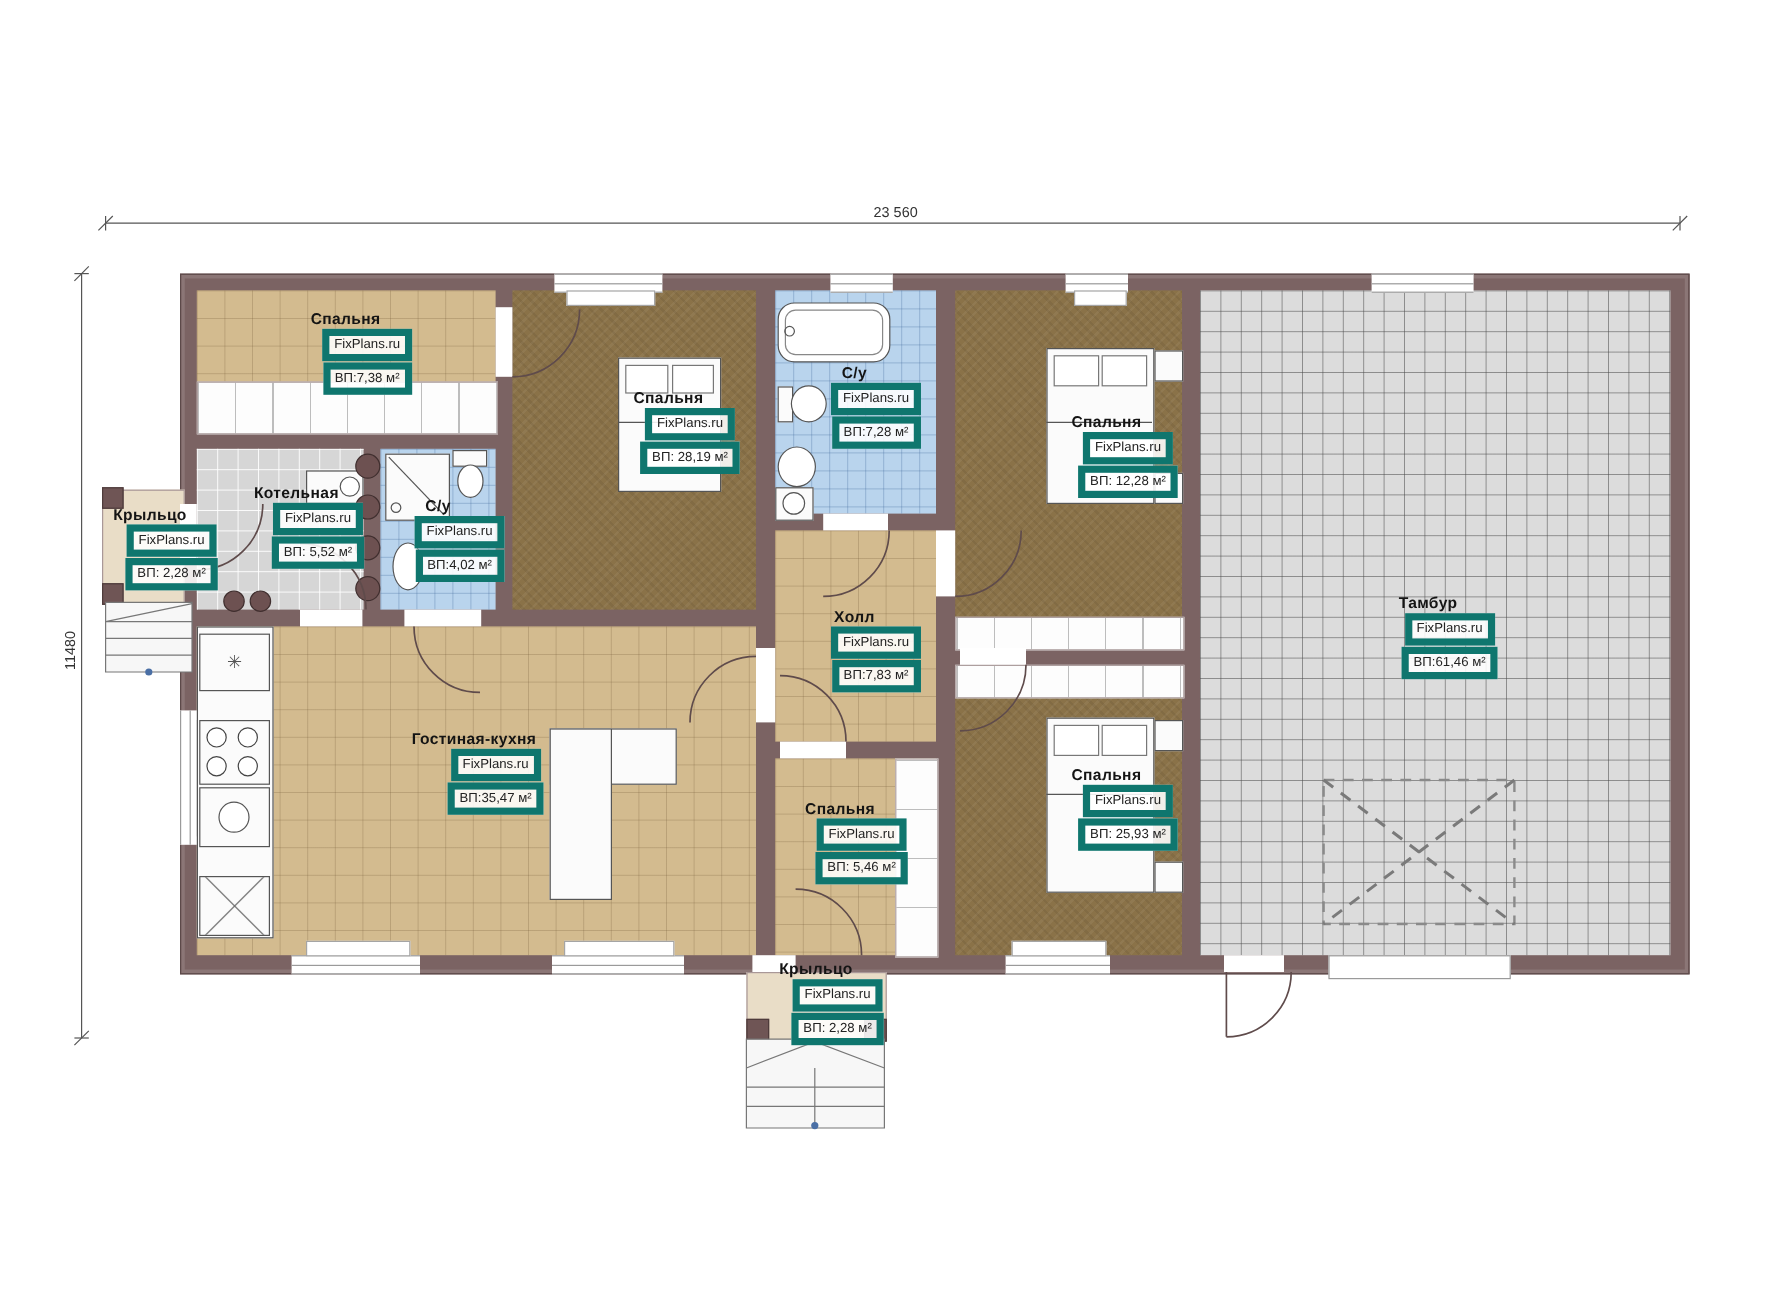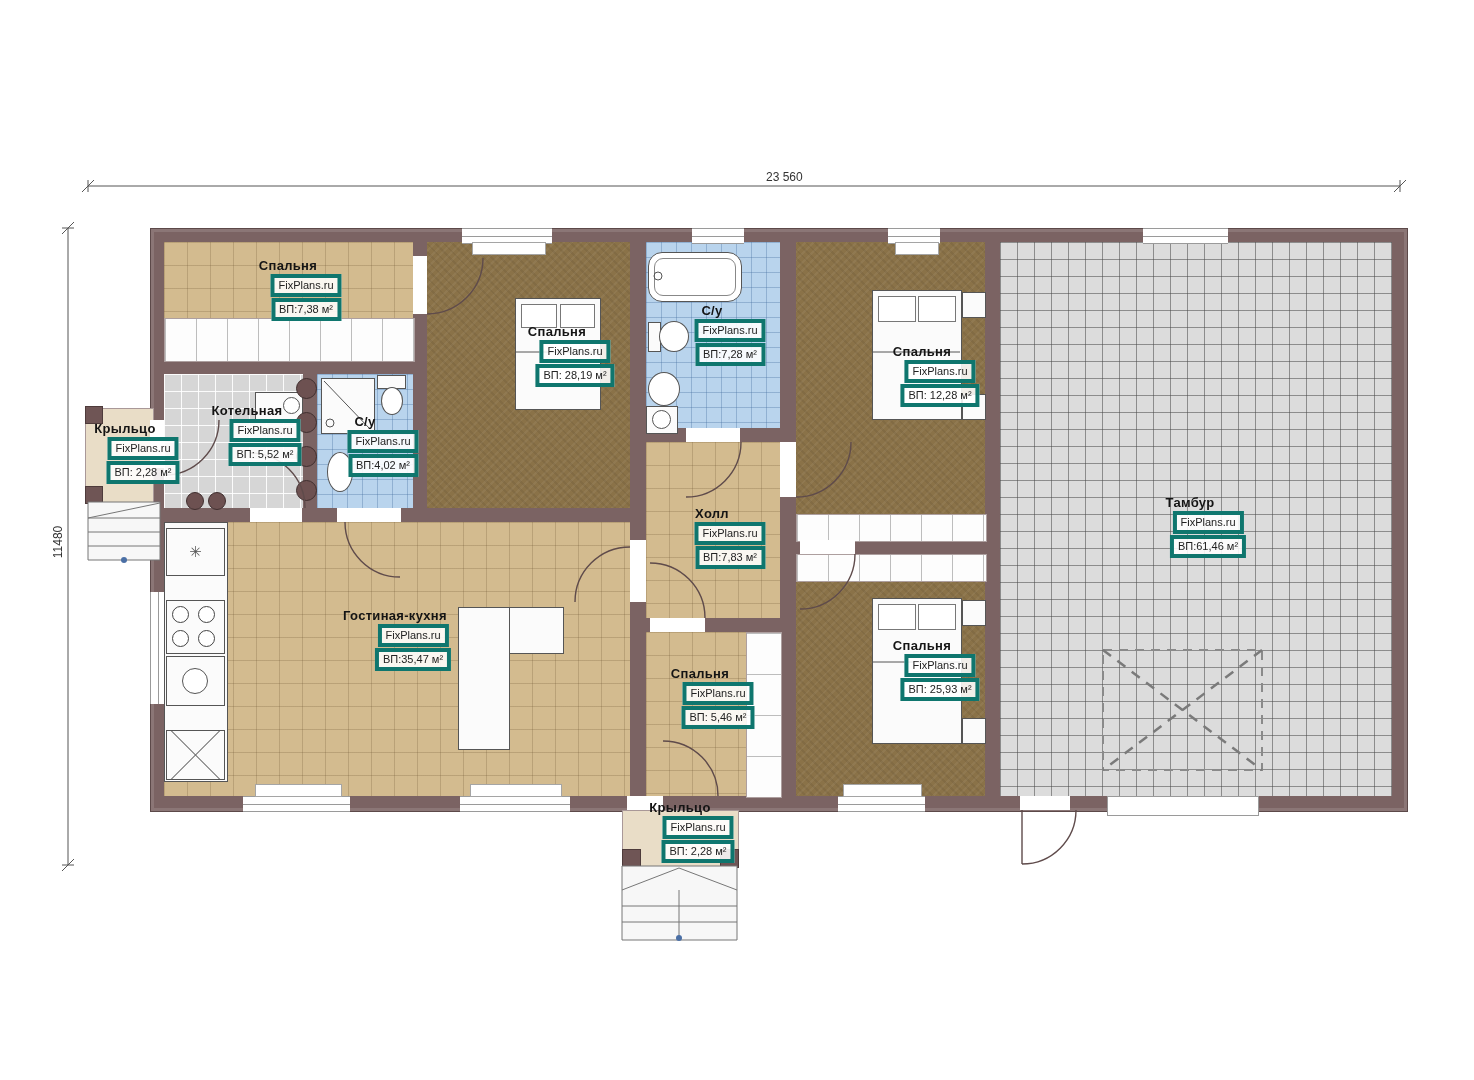--- a/index.html
+++ b/index.html
@@ -52,31 +52,31 @@
   .burner{position:absolute;background:#fff;border:1.5px solid #444;border-radius:50%;width:15px;height:15px;z-index:12;}
   .pipe{position:absolute;background:#6d5151;border:1px solid #402f2f;border-radius:50%;width:19px;height:19px;z-index:12;}
   .dot{position:absolute;background:#fff;border:1px solid #555;border-radius:50%;z-index:12;}
   .xbox{background-image:linear-gradient(45deg,transparent calc(50% - 1px),#666 50%,transparent calc(50% + 1px)),
                          linear-gradient(-45deg,transparent calc(50% - 1px),#666 50%,transparent calc(50% + 1px));}
   .snow{display:flex;align-items:center;justify-content:center;font-size:15px;color:#555;}
   
   .rlabel{position:absolute;transform:translateX(-50%);display:flex;flex-direction:column;
           align-items:center;gap:1px;z-index:30;}
   .rname{font-weight:bold;font-size:13px;color:#141414;white-space:nowrap;letter-spacing:.3px;}
-  .rbox{border:4px solid #0f766e;background:rgba(255,255,255,.88);font-size:11px;line-height:15px;
+  .rbox{border:6px solid #0f766e;background:rgba(255,255,255,.88);font-size:11px;line-height:15px;
         padding:0 4px;color:#222;white-space:nowrap;margin-left:36px;}
   .dim-label{position:absolute;font-size:12px;color:#333;z-index:30;}
   .svgoverlay{position:absolute;left:0;top:0;z-index:20;pointer-events:none;}
 </style>
 </head>
 <body>
 
 <div class="plan">
 
-  <div class="dim-label" style="left:766px;top:170px;">23 560</div>
+  <div class="dim-label" style="left:728px;top:170px;">23 560</div>
   <div class="dim-label" style="left:42px;top:535px;transform:rotate(-90deg);">11480</div>
 
   <div class="abs wallbase" style="left:150px;top:228px;width:1256px;height:582px;"></div>
 
   <div class="abs porch" style="left:85px;top:408px;width:67px;height:94px;"></div>
   <div class="abs pillar" style="left:85px;top:406px;width:16px;height:16px;"></div>
   <div class="abs pillar" style="left:85px;top:486px;width:16px;height:16px;"></div>
   <div class="abs porch" style="left:622px;top:810px;width:115px;height:56px;"></div>
   <div class="abs pillar" style="left:622px;top:849px;width:17px;height:17px;"></div>
   <div class="abs pillar" style="left:720px;top:849px;width:17px;height:17px;"></div>

